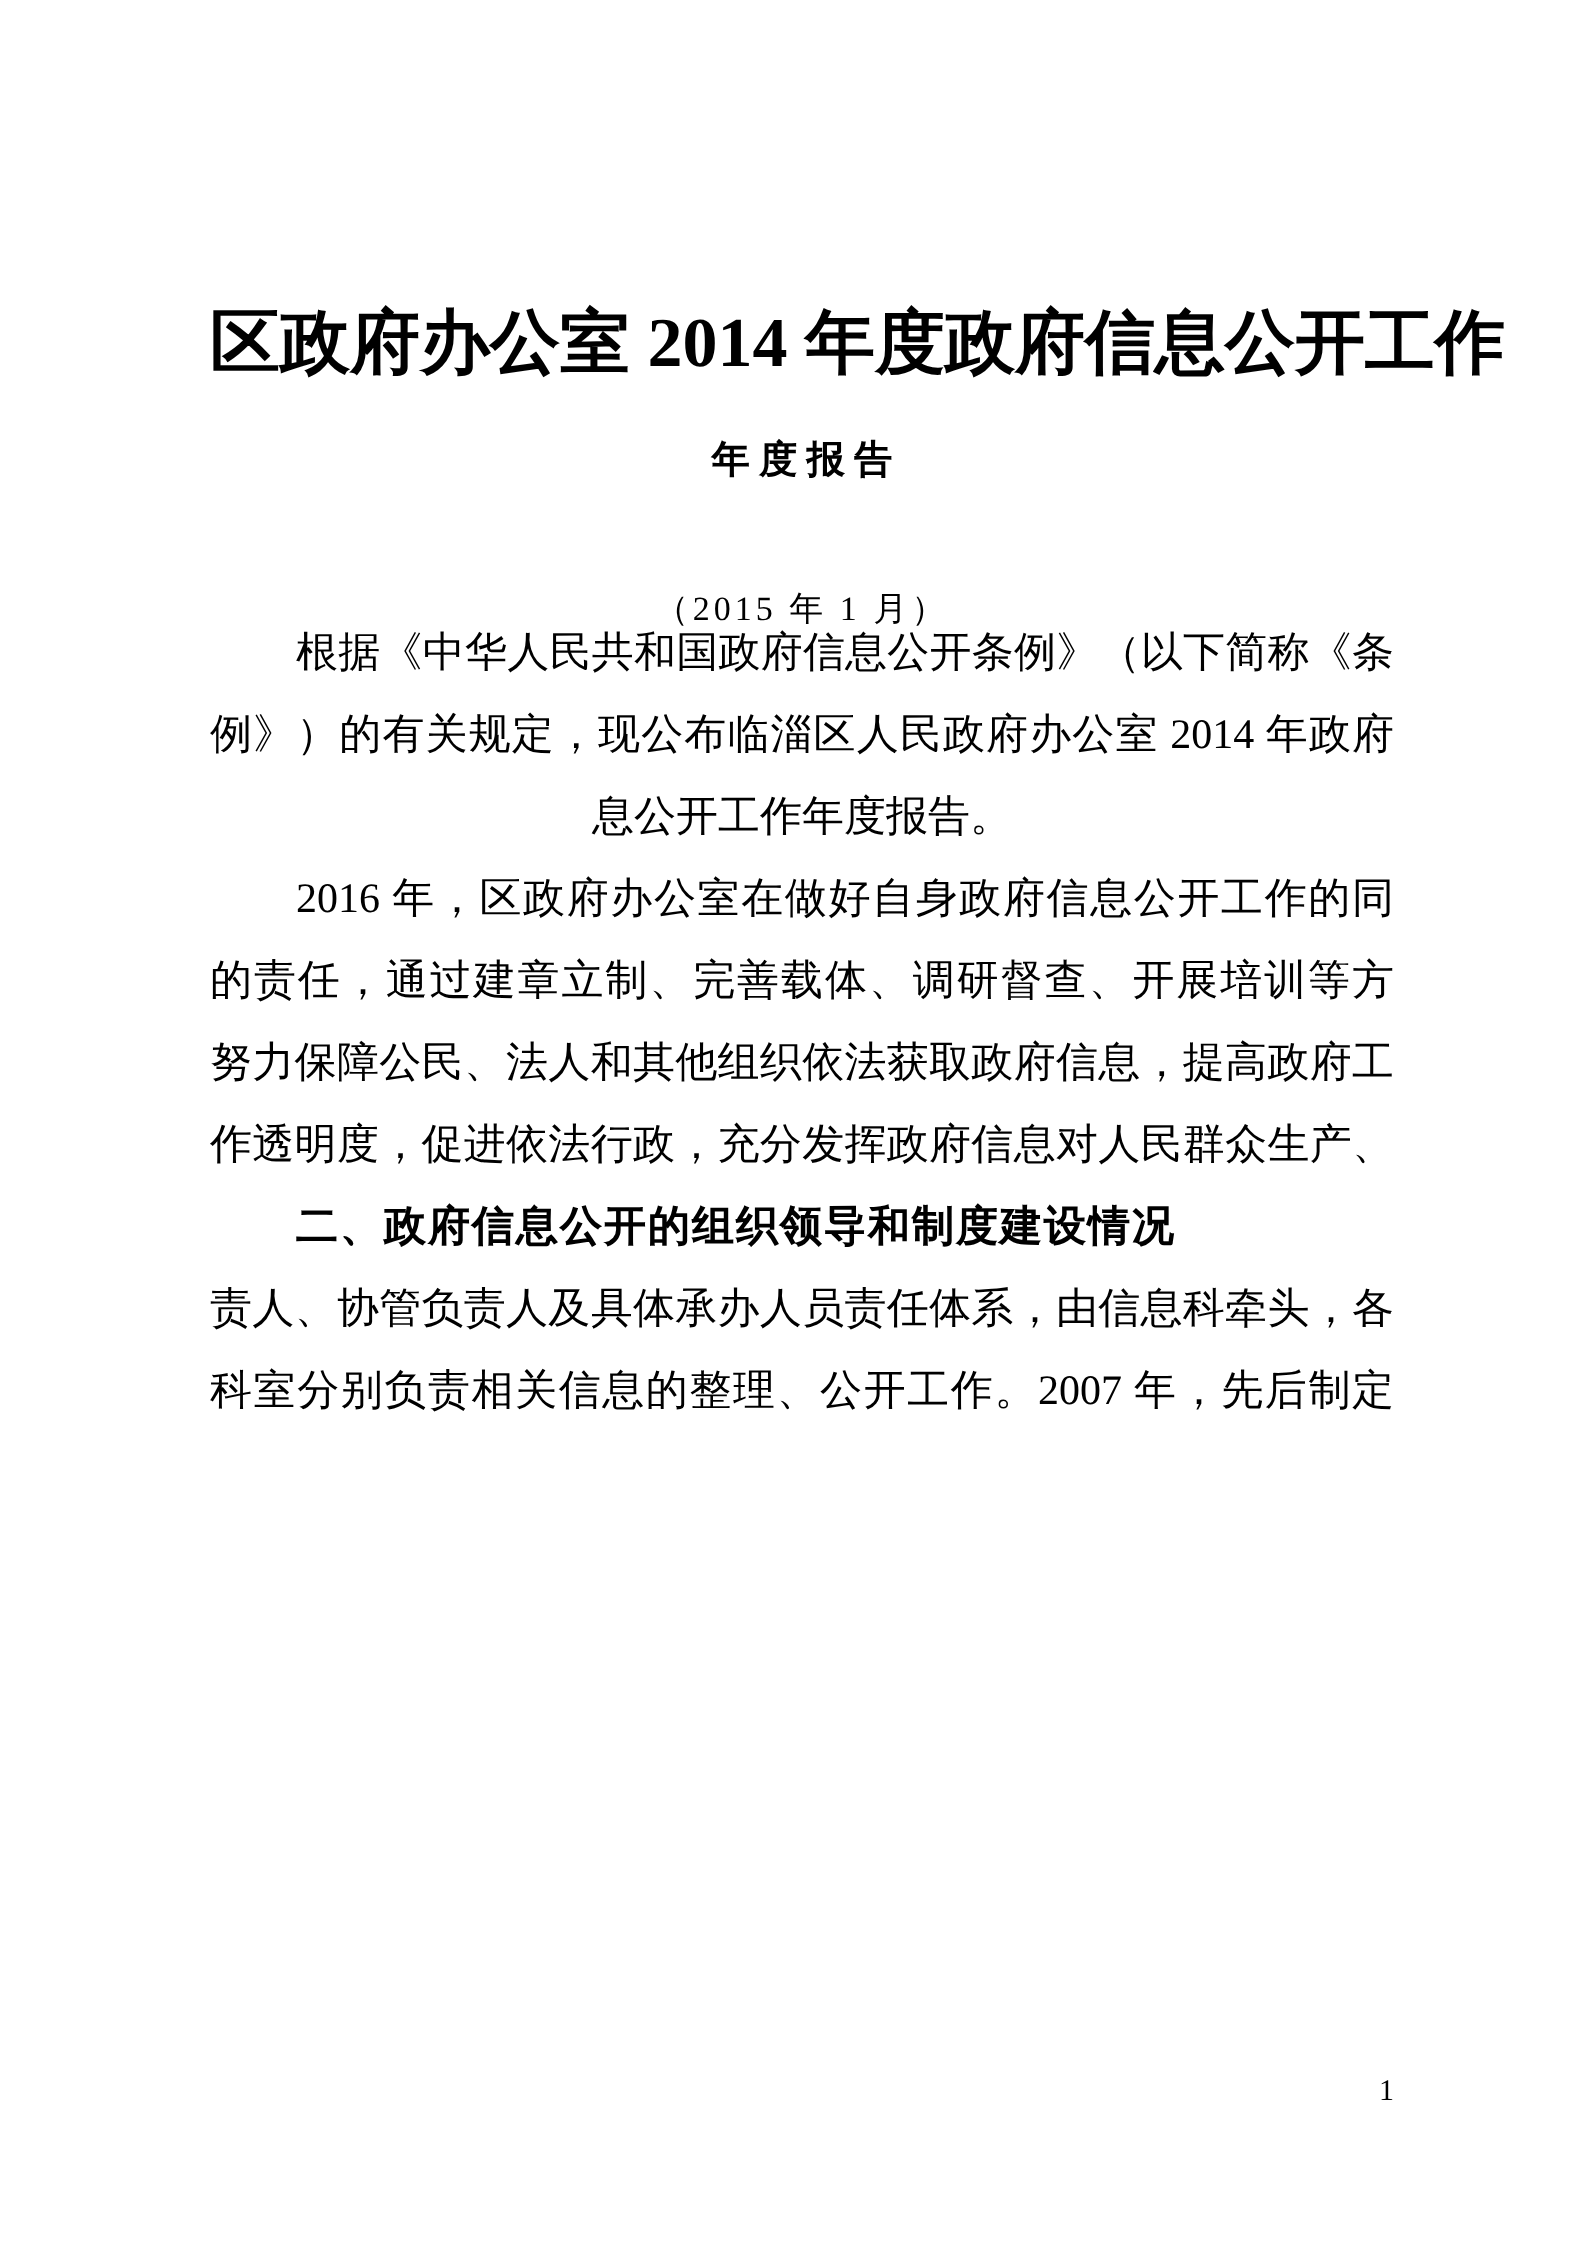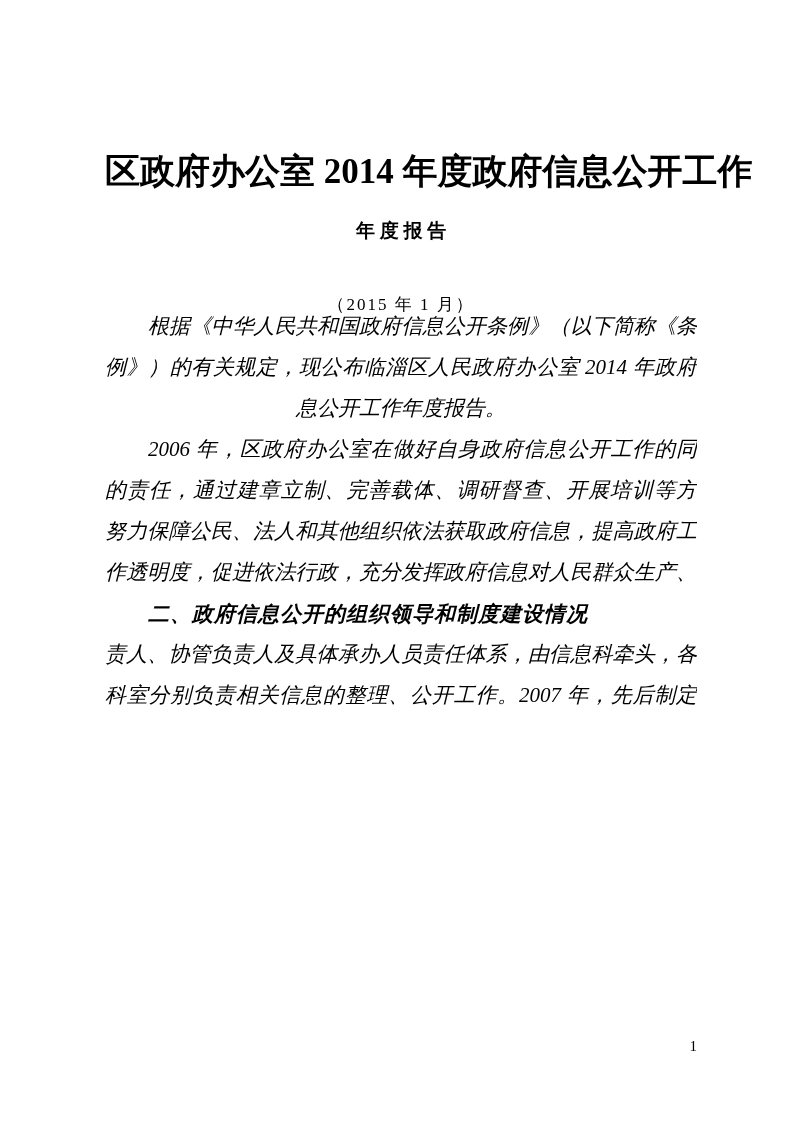--- a/index.html
+++ b/index.html
@@ -59,21 +59,20 @@
     top: 306px;
     left: 0;
     width: 100%;
   }
   .line {
     height: 41px;
     line-height: 41px;
     font-size: 21px;
     overflow: hidden;
     white-space: nowrap;
-    font-style: italic;
   }
   .line--full, .line--first {
     text-align: justify;
     text-align-last: justify;
     text-justify: inter-character;
     white-space: normal;
   }
   .line--first { text-indent: 43px; }
   .line--end { text-align: center; }
   .line--heading {
@@ -97,21 +96,21 @@
 
 <div class="page">
   <div class="content">
     <h1 class="title-line1">区政府办公室 2014 年度政府信息公开工作</h1>
     <h1 class="title-line2">年 度 报 告</h1>
     <div class="date-line">（2015 年 1 月）</div>
     <div class="body-block" id="body-lines">
         <div class="line line--first">根据《中华人民共和国政府信息公开条例》（以下简称《条</div>
         <div class="line line--full">例》）的有关规定，现公布临淄区人民政府办公室 2014 年政府信</div>
         <div class="line line--end">息公开工作年度报告。</div>
-        <div class="line line--first">2006 年，区政府办公室在做好自身政府信息公开工作的同</div>
+        <div class="line line--first">2016 年，区政府办公室在做好自身政府信息公开工作的同</div>
         <div class="line line--full">的责任，通过建章立制、完善载体、调研督查、开展培训等方式，</div>
         <div class="line line--full">努力保障公民、法人和其他组织依法获取政府信息，提高政府工</div>
         <div class="line line--full">作透明度，促进依法行政，充分发挥政府信息对人民群众生产、</div>
         <div class="line line--heading">二、政府信息公开的组织领导和制度建设情况</div>
         <div class="line line--full">责人、协管负责人及具体承办人员责任体系，由信息科牵头，各</div>
         <div class="line line--full">科室分别负责相关信息的整理、公开工作。2007 年，先后制定</div>
       </div>
   </div>
   <div class="page-number">1</div>
 </div>

